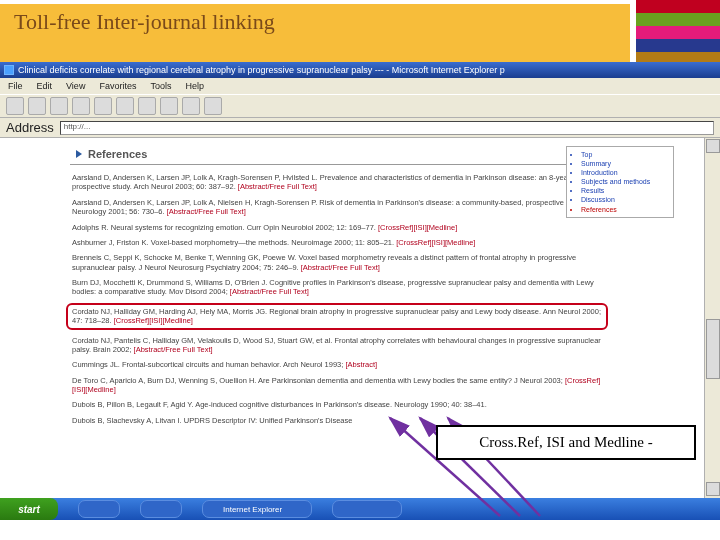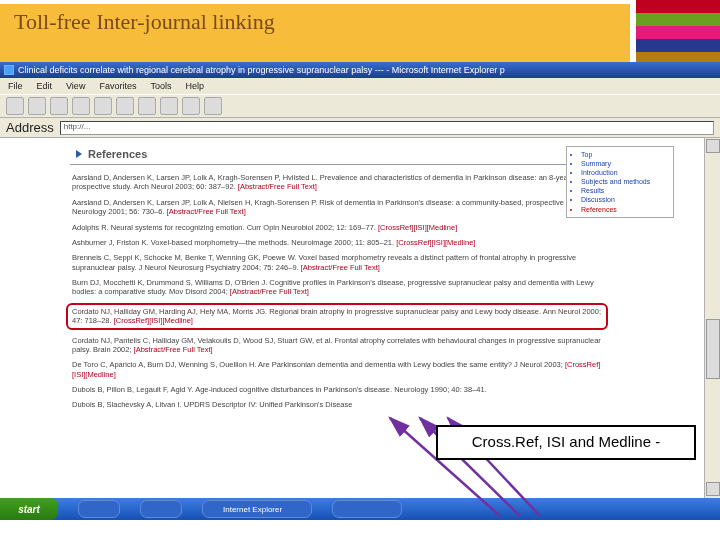--- a/index.html
+++ b/index.html
@@ -38,21 +38,21 @@
   .hl { border: 2px solid #c5001a; border-radius: 6px; padding: 2px 4px; margin: 2px -4px 6px -4px; }
 
   .scrollbar { position: absolute; right: 0; top: 76px; width: 16px; bottom: 22px; background: #ece9d8; border-left: 1px solid #b0b0b0; }
   .sb-btn { width: 14px; height: 14px; background: #dcdcdc; border: 1px solid #999; margin: 1px auto; }
   .sb-thumb { width: 14px; height: 60px; background: #dcdcdc; border: 1px solid #999; margin: 1px auto; position: absolute; top: 180px; left: 1px; }
 
   .taskbar { position: absolute; left: 0; bottom: 0; right: 0; height: 22px; background: linear-gradient(#3b7fe0, #1850b5); display: flex; align-items: center; }
   .start { width: 58px; height: 22px; background: linear-gradient(#3fa11f, #2a7a10); color: #fff; font-weight: bold; font-size: 10px; display: flex; align-items: center; justify-content: center; border-radius: 0 8px 8px 0; font-style: italic; }
   .task-item { height: 18px; background: #2f66c8; border: 1px solid #5a8de0; margin-left: 20px; padding: 0 20px; color: #fff; font-size: 8px; display: flex; align-items: center; border-radius: 7px; }
 
-  .callout { position: absolute; right: 24px; bottom: 80px; width: 260px; background: #fff; border: 2px solid #000; padding: 6px 10px; font-family: Liberation Sans, sans-serif; font-size: 15px; text-align: center; line-height: 1.25; z-index: 20; }
+  .callout { position: absolute; right: 24px; bottom: 80px; width: 260px; background: #fff; border: 2px solid #000; padding: 6px 10px; font-family: Liberation Serif, serif; font-size: 15px; text-align: center; line-height: 1.25; z-index: 20; }
   .arrow-svg { position: absolute; z-index: 15; pointer-events: none; }
 </style>
 </head>
 <body>
 
 <div class="slide-header">
   <div class="title-band">
     <div class="title-text">Toll-free Inter-journal linking</div>
   </div>
   <div class="color-stripes">
@@ -114,20 +114,21 @@
       </div>
       <div class="ref-list" id="ref-list">
           <div class="ref"><span>Aarsland D, Andersen K, Larsen JP, Lolk A, Kragh-Sorensen P, Hvilsted L. Prevalence and characteristics of dementia in Parkinson disease: an 8-year prospective study. Arch Neurol 2003; 60: 387–92. </span><span class="links"><span class="lk">[Abstract/Free Full Text]</span></span></div>
           <div class="ref"><span>Aarsland D, Andersen K, Larsen JP, Lolk A, Nielsen H, Kragh-Sorensen P. Risk of dementia in Parkinson's disease: a community-based, prospective study. Neurology 2001; 56: 730–6. </span><span class="links"><span class="lk">[Abstract/Free Full Text]</span></span></div>
           <div class="ref"><span>Adolphs R. Neural systems for recognizing emotion. Curr Opin Neurobiol 2002; 12: 169–77. </span><span class="links"><span class="lk">[CrossRef]</span><span class="lk">[ISI]</span><span class="lk">[Medline]</span></span></div>
           <div class="ref"><span>Ashburner J, Friston K. Voxel-based morphometry—the methods. Neuroimage 2000; 11: 805–21. </span><span class="links"><span class="lk">[CrossRef]</span><span class="lk">[ISI]</span><span class="lk">[Medline]</span></span></div>
           <div class="ref"><span>Brenneis C, Seppi K, Schocke M, Benke T, Wenning GK, Poewe W. Voxel based morphometry reveals a distinct pattern of frontal atrophy in progressive supranuclear palsy. J Neurol Neurosurg Psychiatry 2004; 75: 246–9. </span><span class="links"><span class="lk">[Abstract/Free Full Text]</span></span></div>
           <div class="ref"><span>Burn DJ, Mocchetti K, Drummond S, Williams D, O'Brien J. Cognitive profiles in Parkinson's disease, progressive supranuclear palsy and dementia with Lewy bodies: a comparative study. Mov Disord 2004; </span><span class="links"><span class="lk">[Abstract/Free Full Text]</span></span></div>
           <div class="ref hl"><span>Cordato NJ, Halliday GM, Harding AJ, Hely MA, Morris JG. Regional brain atrophy in progressive supranuclear palsy and Lewy body disease. Ann Neurol 2000; 47: 718–28. </span><span class="links"><span class="lk">[CrossRef]</span><span class="lk">[ISI]</span><span class="lk">[Medline]</span></span></div>
           <div class="ref"><span>Cordato NJ, Pantelis C, Halliday GM, Velakoulis D, Wood SJ, Stuart GW, et al. Frontal atrophy correlates with behavioural changes in progressive supranuclear palsy. Brain 2002; </span><span class="links"><span class="lk">[Abstract/Free Full Text]</span></span></div>
+          <div class="ref"><span>Cummings JL. Frontal-subcortical circuits and human behavior. Arch Neurol 1993; </span><span class="links"><span class="lk">[Abstract]</span></span></div>
           <div class="ref"><span>De Toro C, Aparicio A, Burn DJ, Wenning S, Ouellion H. Are Parkinsonian dementia and dementia with Lewy bodies the same entity? J Neurol 2003; </span><span class="links"><span class="lk">[CrossRef]</span><span class="lk">[ISI]</span><span class="lk">[Medline]</span></span></div>
           <div class="ref"><span>Dubois B, Pillon B, Legault F, Agid Y. Age-induced cognitive disturbances in Parkinson's disease. Neurology 1990; 40: 38–41. </span></div>
           <div class="ref"><span>Dubois B, Slachevsky A, Litvan I. UPDRS Descriptor IV: Unified Parkinson's Disease </span></div>
         </div>
     </div>
   </div>
 
   <div class="scrollbar">
     <div class="sb-btn"></div>
     <div class="sb-thumb"></div>

